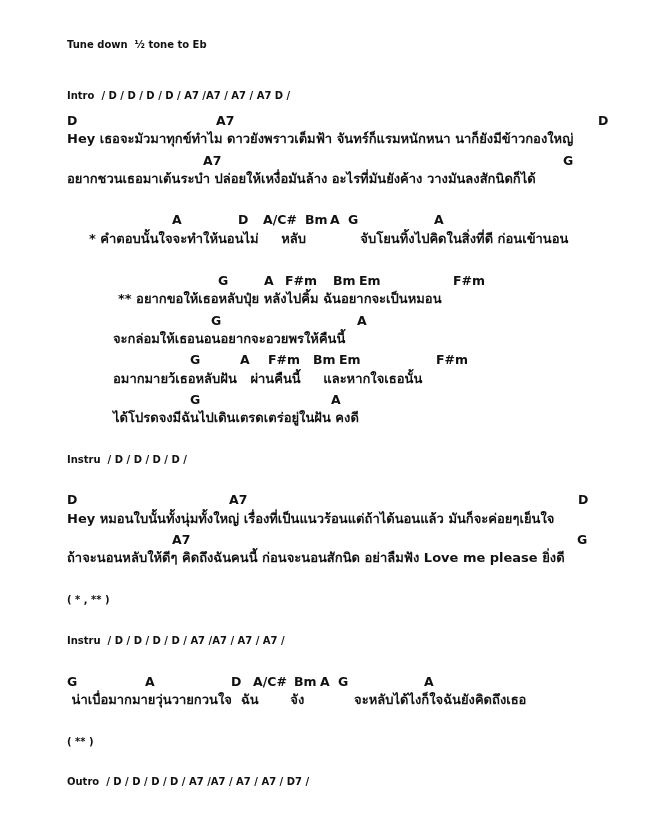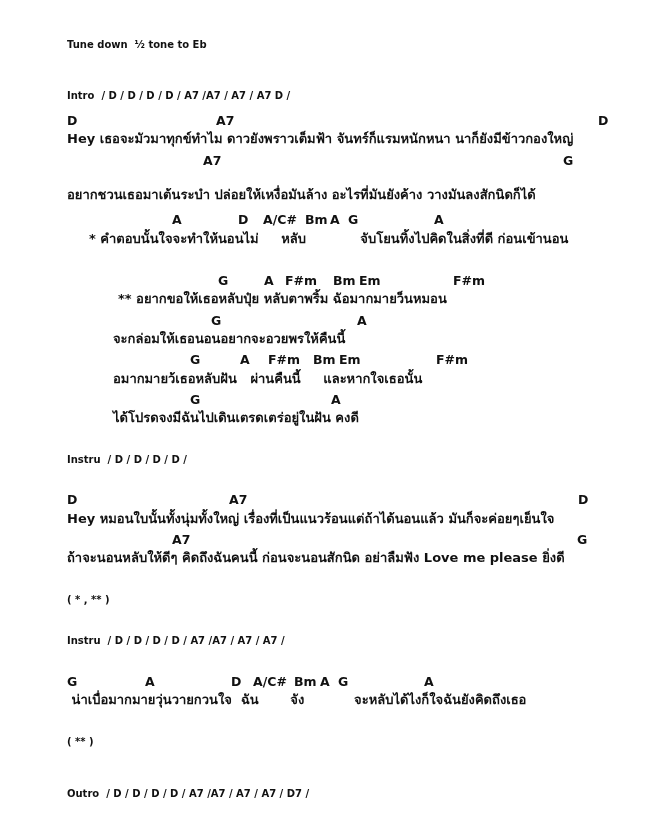--- a/index.html
+++ b/index.html
@@ -15,31 +15,31 @@
 
 <div>
 
   <div class="line bold" style="left:67px; top:37px;">Tune down  ½ tone to Eb</div>
   <div class="line bold" style="left:67px; top:72px;margin-top:16px;">Intro  / D / D / D / D / A7 /A7 / A7 / A7 D /</div>
 
   <div>
     <div></div>
     <div class="lyric" style="left:67px; top:130px;">Hey เธอจะมัวมาทุกข์ทำไม ดาวยังพราวเต็มฟ้า จันทร์ก็แรมหนักหนา นาก็ยังมีข้าวกองใหญ่</div>
     <div></div>
-    <div class="lyric" style="left:67px; top:170px;margin-top:16px;">อยากชวนเธอมาเต้นระบำ ปล่อยให้เหงื่อมันล้าง อะไรที่มันยังค้าง วางมันลงสักนิดก็ได้</div>
+    <div class="lyric" style="left:67px; top:170px;">อยากชวนเธอมาเต้นระบำ ปล่อยให้เหงื่อมันล้าง อะไรที่มันยังค้าง วางมันลงสักนิดก็ได้</div>
   </div>
 
   <div>
     <div></div>
     <div class="lyric" style="left:89px; top:230px;text-align:center;">* คำตอบนั้นใจจะทำให้นอนไม่     หลับ            จับโยนทิ้งไปคิดในสิ่งที่ดี ก่อนเข้านอน</div>
   </div>
 
   <div>
     <div></div>
-    <div class="lyric" style="left:118px; top:290px;">** อยากขอให้เธอหลับปุ๋ย หลับตาพริ้ม ฉัอมากมายว็นหมอน</div>
+    <div class="lyric" style="left:118px; top:290px;">** อยากขอให้เธอหลับปุ๋ย หลังไปคิ้ม ฉันอยากจะเป็นหมอน</div>
     <div></div>
     <div class="lyric" style="left:113px; top:330px;">จะกล่อมให้เธอนอนอยากจะอวยพรให้คืนนี้</div>
     <div></div>
     <div class="lyric" style="left:113px; top:370px;">อมากมายว้เธอหลับฝัน   ผ่านคืนนี้     และหากใจเธอนั้น</div>
     <div></div>
     <div class="lyric" style="left:113px; top:409px;">ได้โปรดจงมีฉันไปเดินเตรดเตร่อยู่ในฝัน คงดี</div>
   </div>
 
   <div class="line bold" style="left:67px; top:452px;">Instru  / D / D / D / D /</div>
 
@@ -52,21 +52,21 @@
 
   <div class="line bold" style="left:67px; top:592px;">( * , ** )</div>
   <div class="line bold" style="left:67px; top:633px;">Instru  / D / D / D / D / A7 /A7 / A7 / A7 /</div>
 
   <div>
     <div></div>
     <div class="lyric" style="left:67px; top:691px;"> น่าเบื่อมากมายวุ่นวายกวนใจ  ฉัน       จัง           จะหลับได้ไงก็ใจฉันยังคิดถึงเธอ</div>
   </div>
 
   <div class="line bold" style="left:67px; top:734px;">( ** )</div>
-  <div class="line bold" style="left:67px; top:774px;margin-top:12px;">Outro  / D / D / D / D / A7 /A7 / A7 / A7 / D7 /</div>
+  <div class="line bold" style="left:67px; top:774px;">Outro  / D / D / D / D / A7 /A7 / A7 / A7 / D7 /</div>
 
 </div>
 
 <span class="chord" style="left: 67px; top: 113px;">D</span>
 <span class="chord" style="left: 216px; top: 113px;">A7</span>
 <span class="chord" style="left: 598px; top: 113px;">D</span>
 <span class="chord" style="left: 203px; top: 153px;">A7</span>
 <span class="chord" style="left: 563px; top: 153px;">G</span>
 <span class="chord" style="left: 172px; top: 212px;">A</span>
 <span class="chord" style="left: 238px; top: 212px;">D</span>

